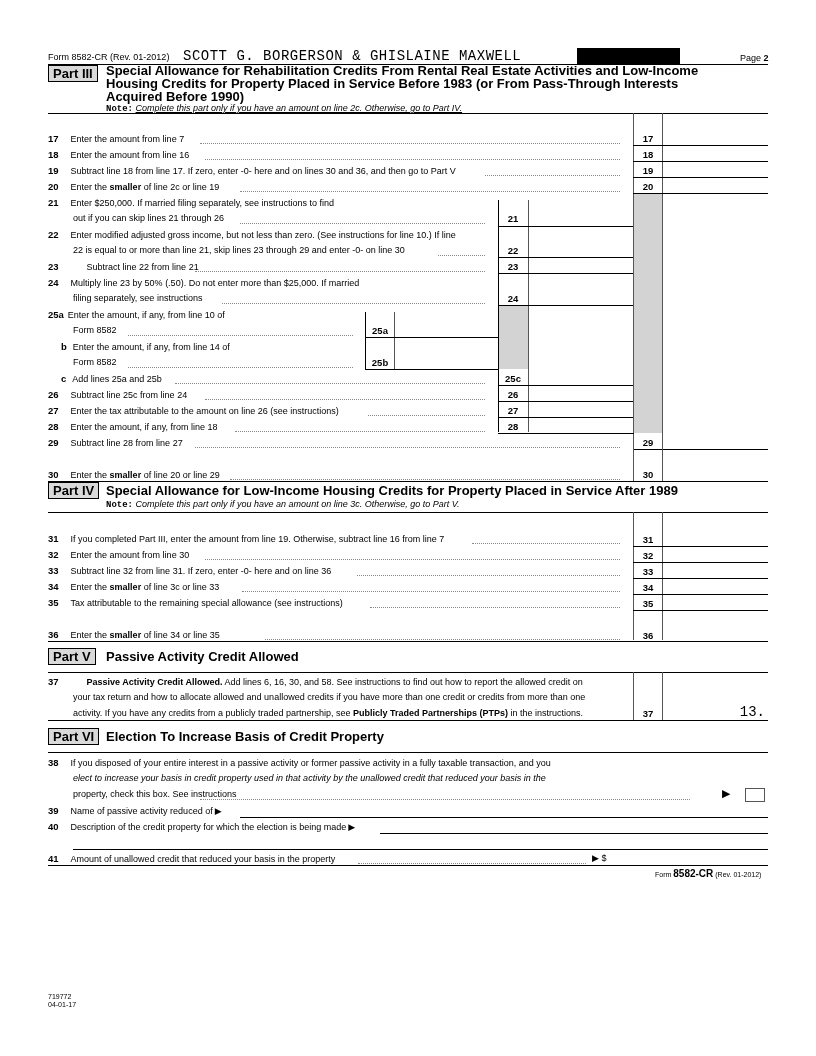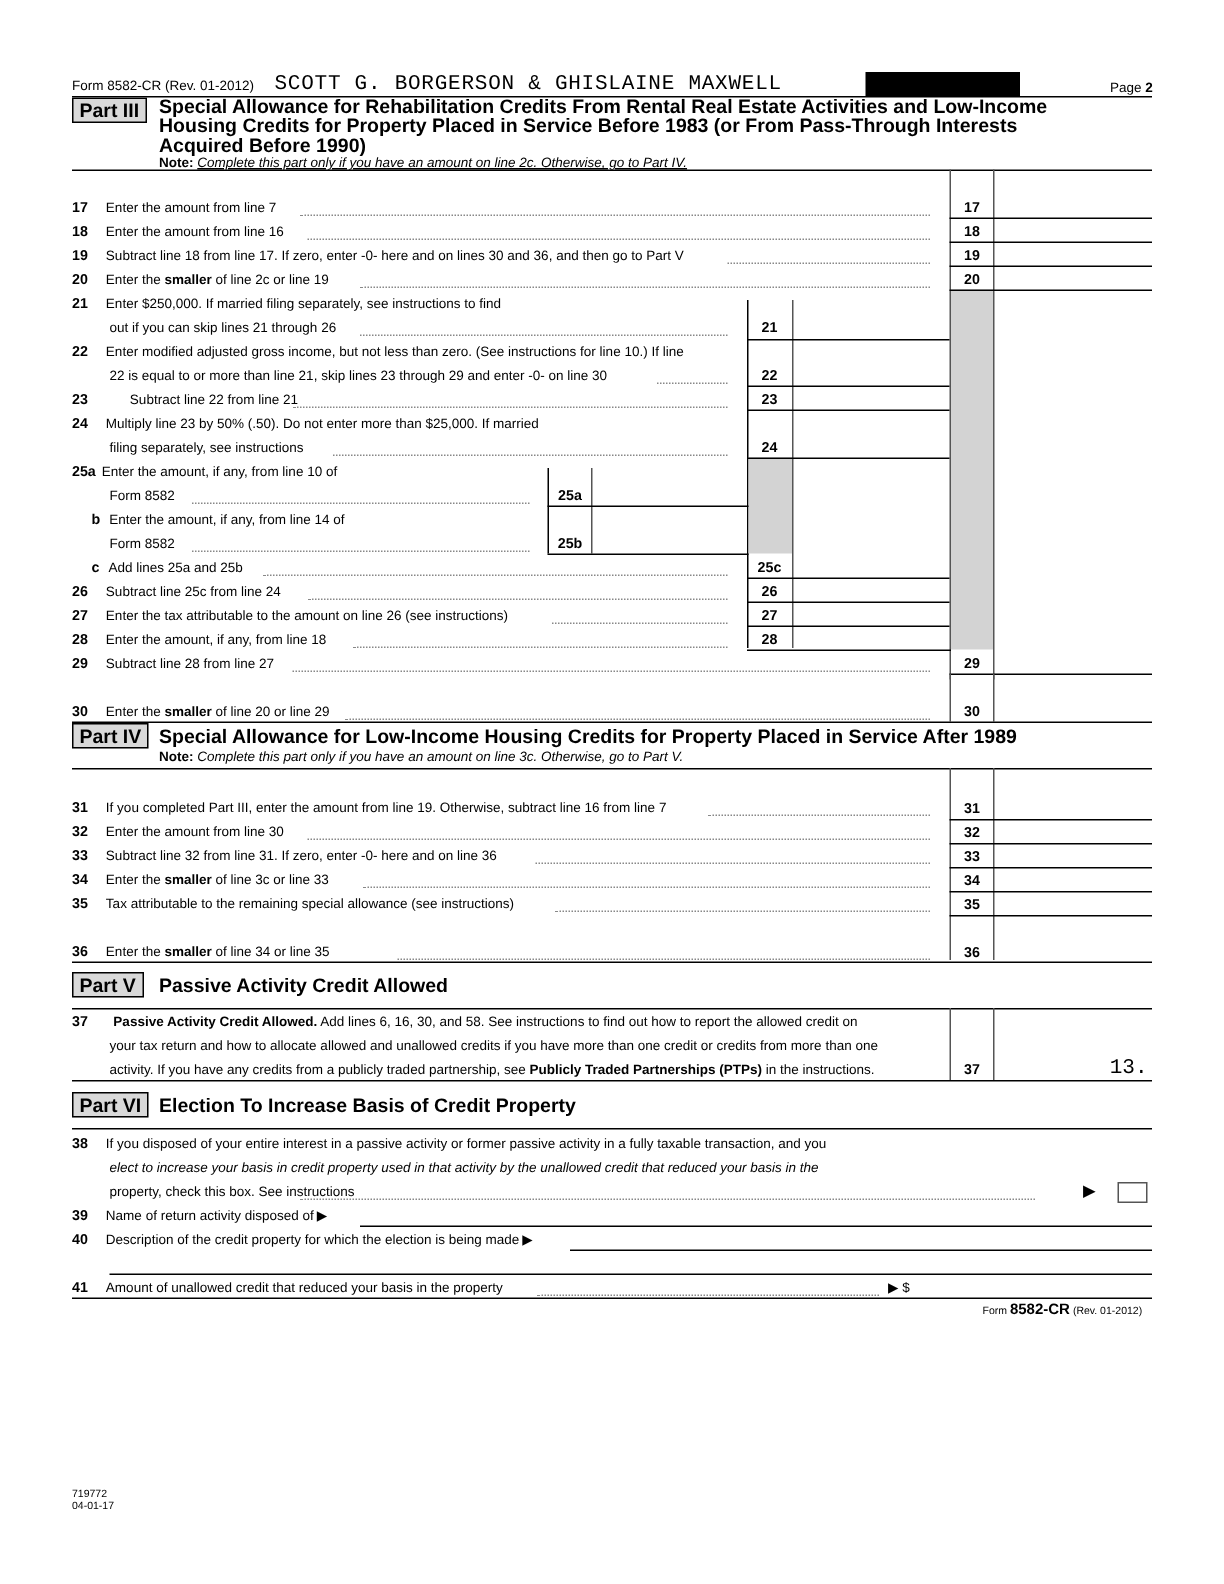--- a/index.html
+++ b/index.html
@@ -10,21 +10,21 @@
   .hline { position:absolute; height:0; border-top:1px solid #000; }
   .hthick { position:absolute; height:0; border-top:1.5px solid #000; }
   .vline { position:absolute; width:0; border-left:1px solid #555; }
   .vdark { position:absolute; width:0; border-left:1px solid #000; }
   .shade { position:absolute; background:#d3d3d3; }
   .dots { position:absolute; height:0; border-top:1px dotted #888; }
   .boxnum { position:absolute; font-size:9.5px; font-weight:bold; text-align:center; width:30px; }
   .part-label { position:absolute; background:#d9d9d9; border:1px solid #000; font-weight:bold; font-size:13px; padding:0 4px; line-height:15px; }
   .part-title { position:absolute; font-weight:bold; font-size:13px; line-height:13px; }
   .note { position:absolute; font-size:9px; }
-  .note b { font-weight:bold; }
+  .note b { font-weight:bold;font-family:Liberation Mono, monospace; }
   .note i { font-style:italic; text-decoration:underline; }
   .mono { font-family:"Liberation Mono", monospace; }
   .arrow { position:absolute; font-size:11px; }
   .checkbox { position:absolute; width:18px; height:12px; border:1px solid #555; background:#fff; }
   .smallb { font-weight:bold; font-size:9px; }
 </style>
 </head>
 <body>
 
 <div class="abs t" style="left:48px;top:52px;font-size:9px;">Form 8582-CR (Rev. 01-2012)</div>
@@ -201,39 +201,39 @@
 <div class="abs t" style="left:665px;top:629px;width:100px;text-align:right;"></div>
 <div class="hthick" style="left:48px;top:641px;width:720px;"></div>
 
 <div class="part-label" style="left:48px;top:648px;">Part V</div>
 <div class="part-title" style="left:106px;top:650px;">Passive Activity Credit Allowed</div>
 <div class="hline" style="left:48px;top:672px;width:720px;"></div>
 
 <div class="vline" style="left:633px;top:672px;height:48px;"></div>
 <div class="vline" style="left:662px;top:672px;height:48px;"></div>
 
-<div class="abs t" style="left:48px;top:676px;"><span class="ln">37</span><span class="smallb" style="margin-left:17px">Passive Activity Credit Allowed.</span><span> Add lines 6, 16, 30, and 58. See instructions to find out how to report the allowed credit on</span></div>
+<div class="abs t" style="left:48px;top:676px;"><span class="ln">37</span><span class="smallb" style="margin-left:28px">Passive Activity Credit Allowed.</span><span> Add lines 6, 16, 30, and 58. See instructions to find out how to report the allowed credit on</span></div>
 <div class="abs t" style="left:73px;top:692px;">your tax return and how to allocate allowed and unallowed credits if you have more than one credit or credits from more than one</div>
 <div class="abs t" style="left:73px;top:708px;"><span>activity. If you have any credits from a publicly traded partnership, see </span><span class="smallb">Publicly Traded Partnerships (PTPs)</span><span> in the instructions.</span></div>
 <div class="boxnum" style="left:633px;top:708px;">37</div>
 <div class="abs mono" style="left:665px;top:704px;width:100px;text-align:right;font-size:14px;">13.</div>
 <div class="hthick" style="left:48px;top:720px;width:720px;"></div>
 
 <div class="part-label" style="left:48px;top:728px;">Part VI</div>
 <div class="part-title" style="left:106px;top:730px;">Election To Increase Basis of Credit Property</div>
 <div class="hline" style="left:48px;top:752px;width:720px;"></div>
 
 <div class="abs t" style="left:48px;top:757px;"><span class="ln">38</span><span style="margin-left:12px">If you disposed of your entire interest in a passive activity or former passive activity in a fully taxable transaction, and you</span></div>
 <div class="abs t" style="left:73px;top:773px;font-style:italic;">elect to increase your basis in credit property used in that activity by the unallowed credit that reduced your basis in the</div>
 <div class="abs t" style="left:73px;top:789px;">property, check this box. See instructions</div>
 <div class="dots" style="left:200px;top:799px;width:490px;"></div>
 <div class="arrow" style="left:722px;top:787px;">▶</div>
 <div class="checkbox" style="left:745px;top:788px;"></div>
 
-<div class="abs t" style="left:48px;top:805px;"><span class="ln">39</span><span style="margin-left:12px">Name of return activity disposed of</span><span style="margin-left:2px">▶</span></div>
+<div class="abs t" style="left:48px;top:805px;"><span class="ln">39</span><span style="margin-left:12px">Name of passive activity reduced of</span><span style="margin-left:2px">▶</span></div>
 <div class="hline" style="left:240px;top:817px;width:528px;"></div>
 <div class="abs t" style="left:245px;top:805px;width:520px;"></div>
 
 <div class="abs t" style="left:48px;top:821px;"><span class="ln">40</span><span style="margin-left:12px">Description of the credit property for which the election is being made</span><span style="margin-left:2px">▶</span></div>
 <div class="hline" style="left:380px;top:833px;width:388px;"></div>
 <div class="abs t" style="left:385px;top:821px;width:380px;"></div>
 <div class="hline" style="left:73px;top:849px;width:695px;"></div>
 
 <div class="abs t" style="left:48px;top:853px;"><span class="ln">41</span><span style="margin-left:12px">Amount of unallowed credit that reduced your basis in the property</span></div>
 <div class="dots" style="left:358px;top:863px;width:228px;"></div>

